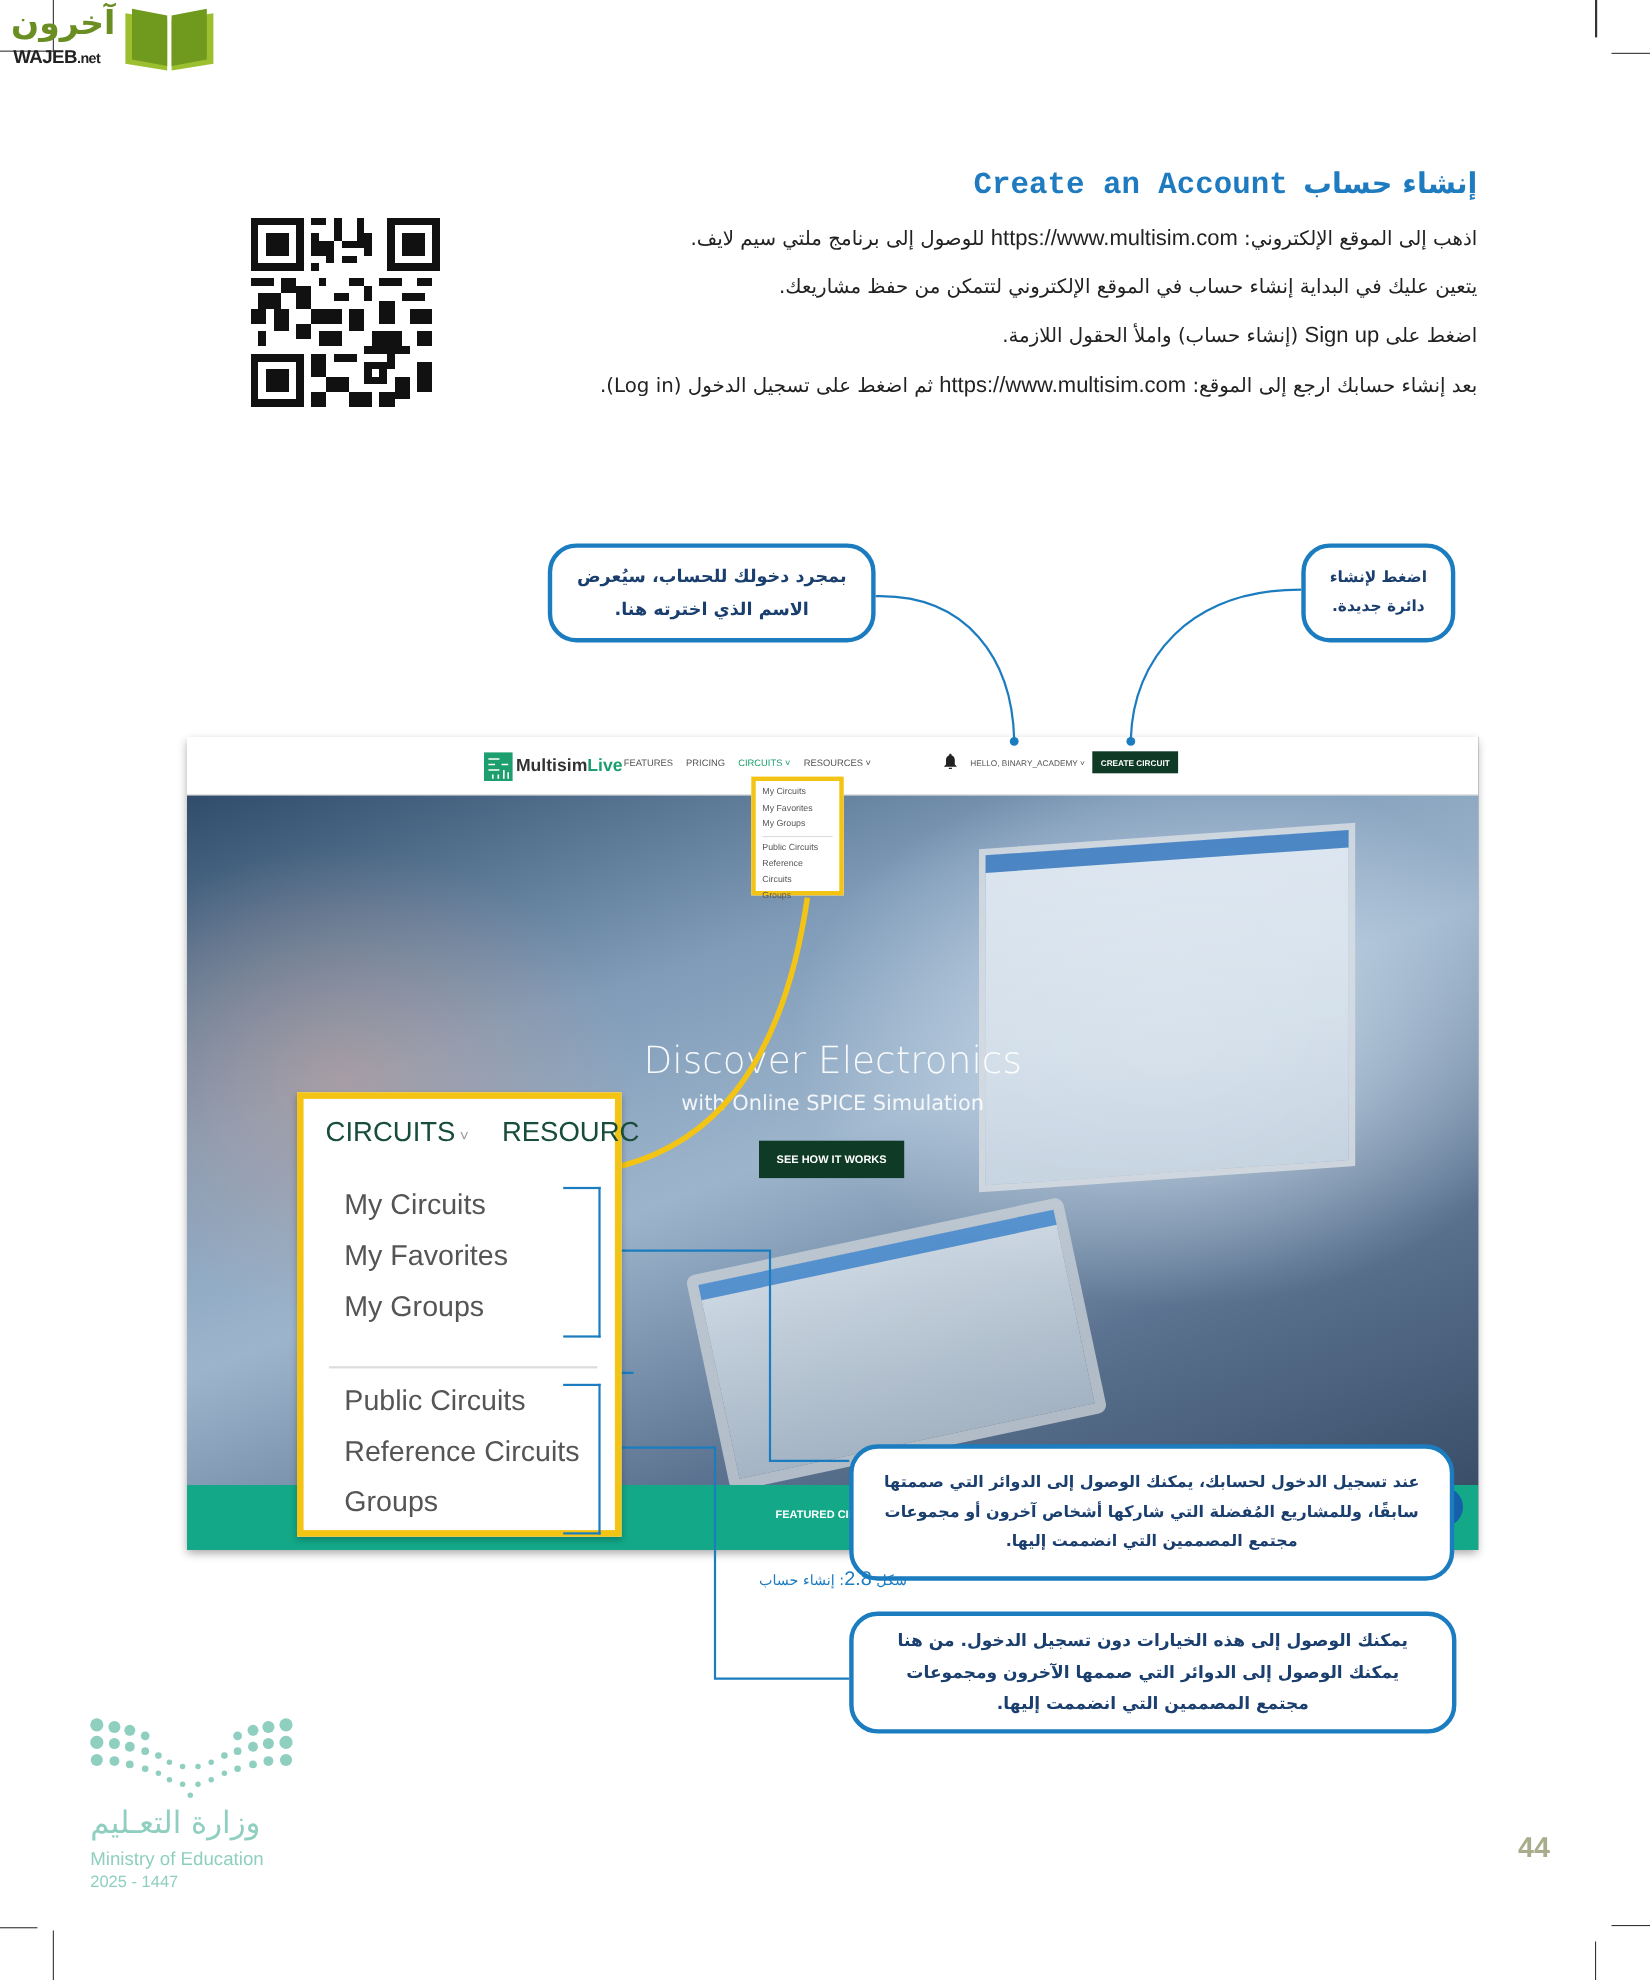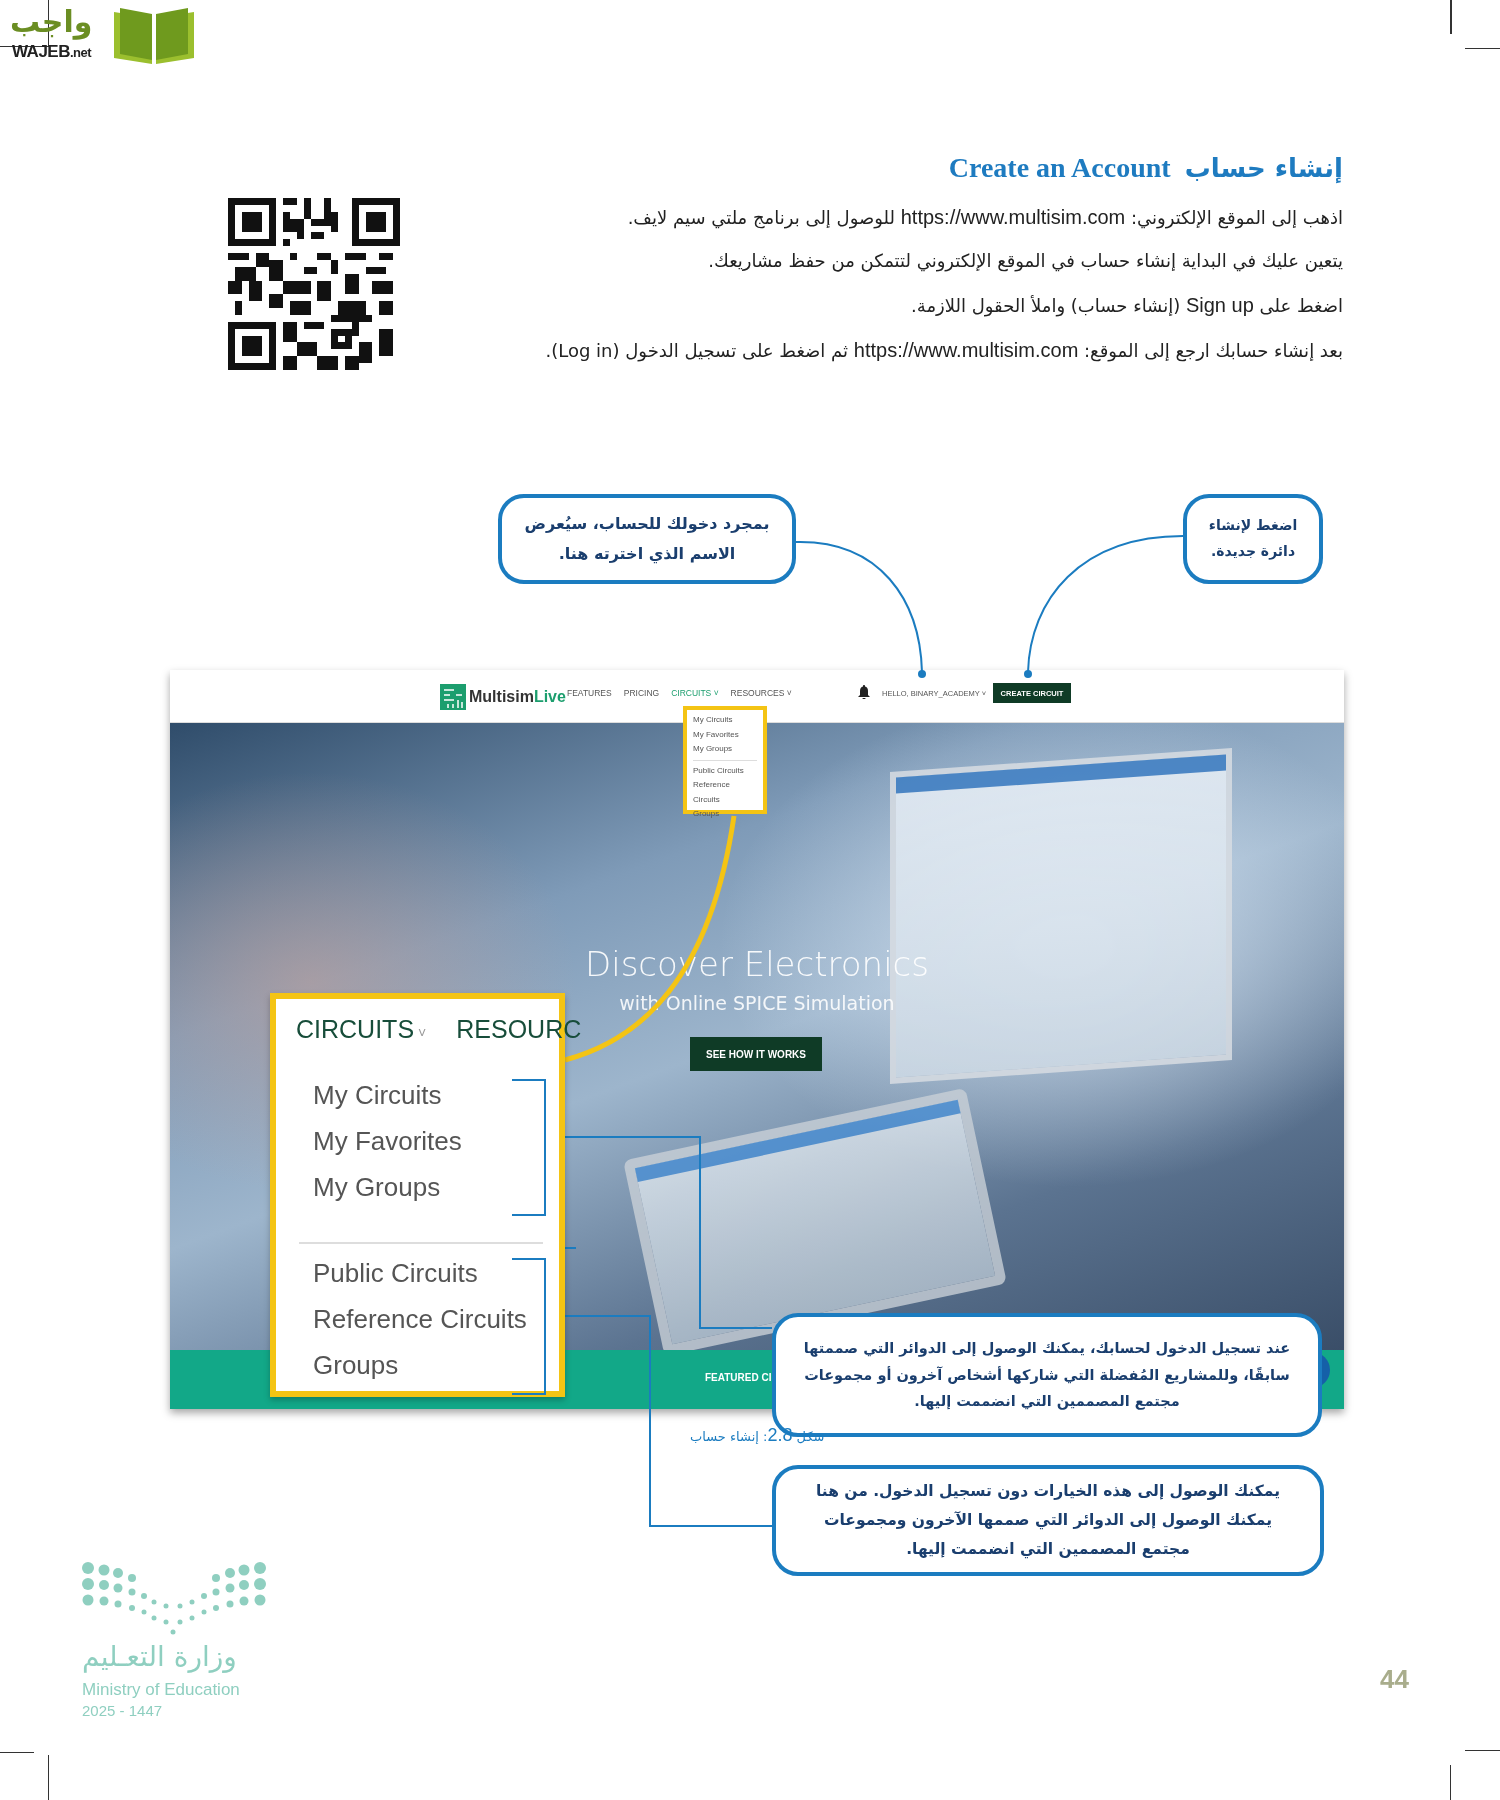--- a/index.html
+++ b/index.html
@@ -8,21 +8,21 @@
   .crop{position:absolute;background:#333;}
   
   .wajeb-logo{position:absolute;left:10px;top:4px;width:180px;height:62px;}
   .wajeb-ar{position:absolute;left:0;top:0;font-family:"DejaVu Sans",sans-serif;font-weight:bold;font-size:30px;color:#6b8e23;line-height:36px;}
   .wajeb-en{position:absolute;left:2px;top:38px;font-family:"Liberation Sans",sans-serif;font-weight:bold;font-size:17px;color:#222;letter-spacing:-0.5px;}
   .wajeb-en span{font-size:13px;}
   .book{position:absolute;left:100px;top:2px;width:88px;height:60px;}
 
   
   .heading{position:absolute;right:157px;top:152px;direction:rtl;font-family:"DejaVu Sans",sans-serif;font-weight:bold;font-size:26px;color:#1e7bc0;white-space:nowrap;}
-  .heading .en{font-family:Liberation Serif, serif;font-weight:bold;font-size:28px;margin-right:14px;}
+  .heading .en{font-family:Liberation Mono, monospace;font-weight:bold;font-size:28px;margin-right:14px;}
   .para{position:absolute;right:157px;direction:rtl;text-align:right;font-family:"DejaVu Sans",sans-serif;font-size:18px;color:#222;white-space:nowrap;}
   .para .ltr{font-family:"Liberation Sans",sans-serif;font-size:20px;unicode-bidi:embed;direction:ltr;}
 
   
   .qr{position:absolute;left:228px;top:198px;width:172px;height:172px;}
 
   
   .callout{position:absolute;border:4px solid #1b7cc0;border-radius:26px;background:#fff;box-sizing:border-box;direction:rtl;text-align:center;font-family:"DejaVu Sans",sans-serif;font-weight:bold;color:#1a3e6e;display:flex;align-items:center;justify-content:center;}
   .callout .txt{line-height:1.85;}
 
@@ -87,21 +87,21 @@
 <div class="crop" style="left:1450px;top:0;width:2px;height:34px;"></div>
 <div class="crop" style="left:1465px;top:48px;width:35px;height:1px;"></div>
 <div class="crop" style="left:0;top:46px;width:50px;height:1px;"></div>
 <div class="crop" style="left:48px;top:0;width:1px;height:46px;"></div>
 <div class="crop" style="left:48px;top:1755px;width:1px;height:45px;"></div>
 <div class="crop" style="left:0;top:1752px;width:34px;height:1px;"></div>
 <div class="crop" style="left:1450px;top:1765px;width:1px;height:35px;"></div>
 <div class="crop" style="left:1465px;top:1750px;width:35px;height:1px;"></div>
 
 <div class="wajeb-logo">
-  <div class="wajeb-ar">واجب</div>
+  <div class="wajeb-ar">آخرون</div>
   <div class="wajeb-en"><span style="font-size:17px">WAJEB</span><span>.net</span></div>
   <svg class="book" viewBox="0 0 88 60">
     <path d="M4 6 L42 12 L42 58 L4 52 Z" fill="#9bbf2e"></path>
     <path d="M84 6 L46 12 L46 58 L84 52 Z" fill="#9bbf2e"></path>
     <path d="M10 2 L42 8 L42 54 L10 48 Z" fill="#6f9a1e"></path>
     <path d="M78 2 L46 8 L46 54 L78 48 Z" fill="#6f9a1e"></path>
   </svg>
 </div>
 
 <div class="heading">

